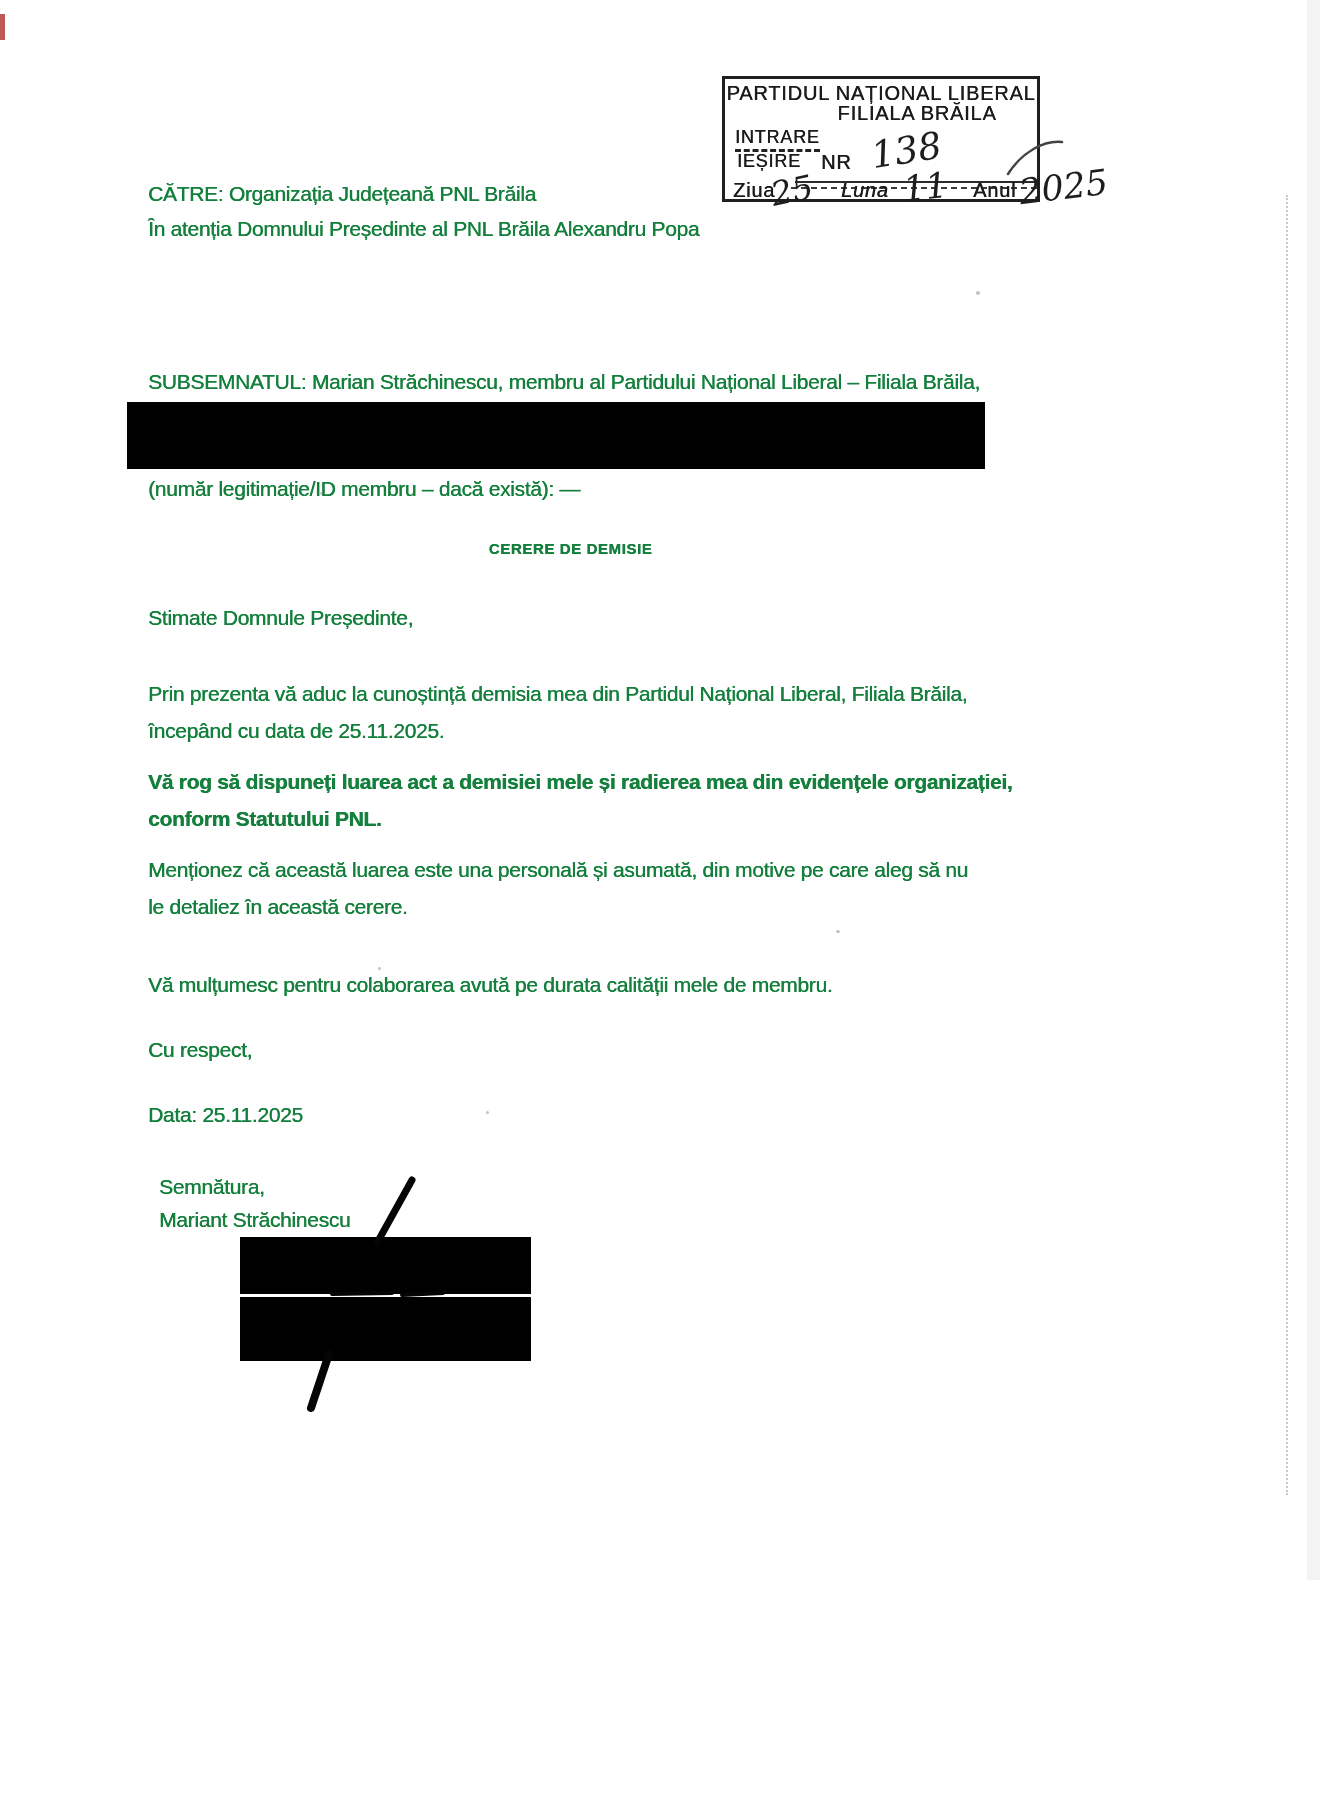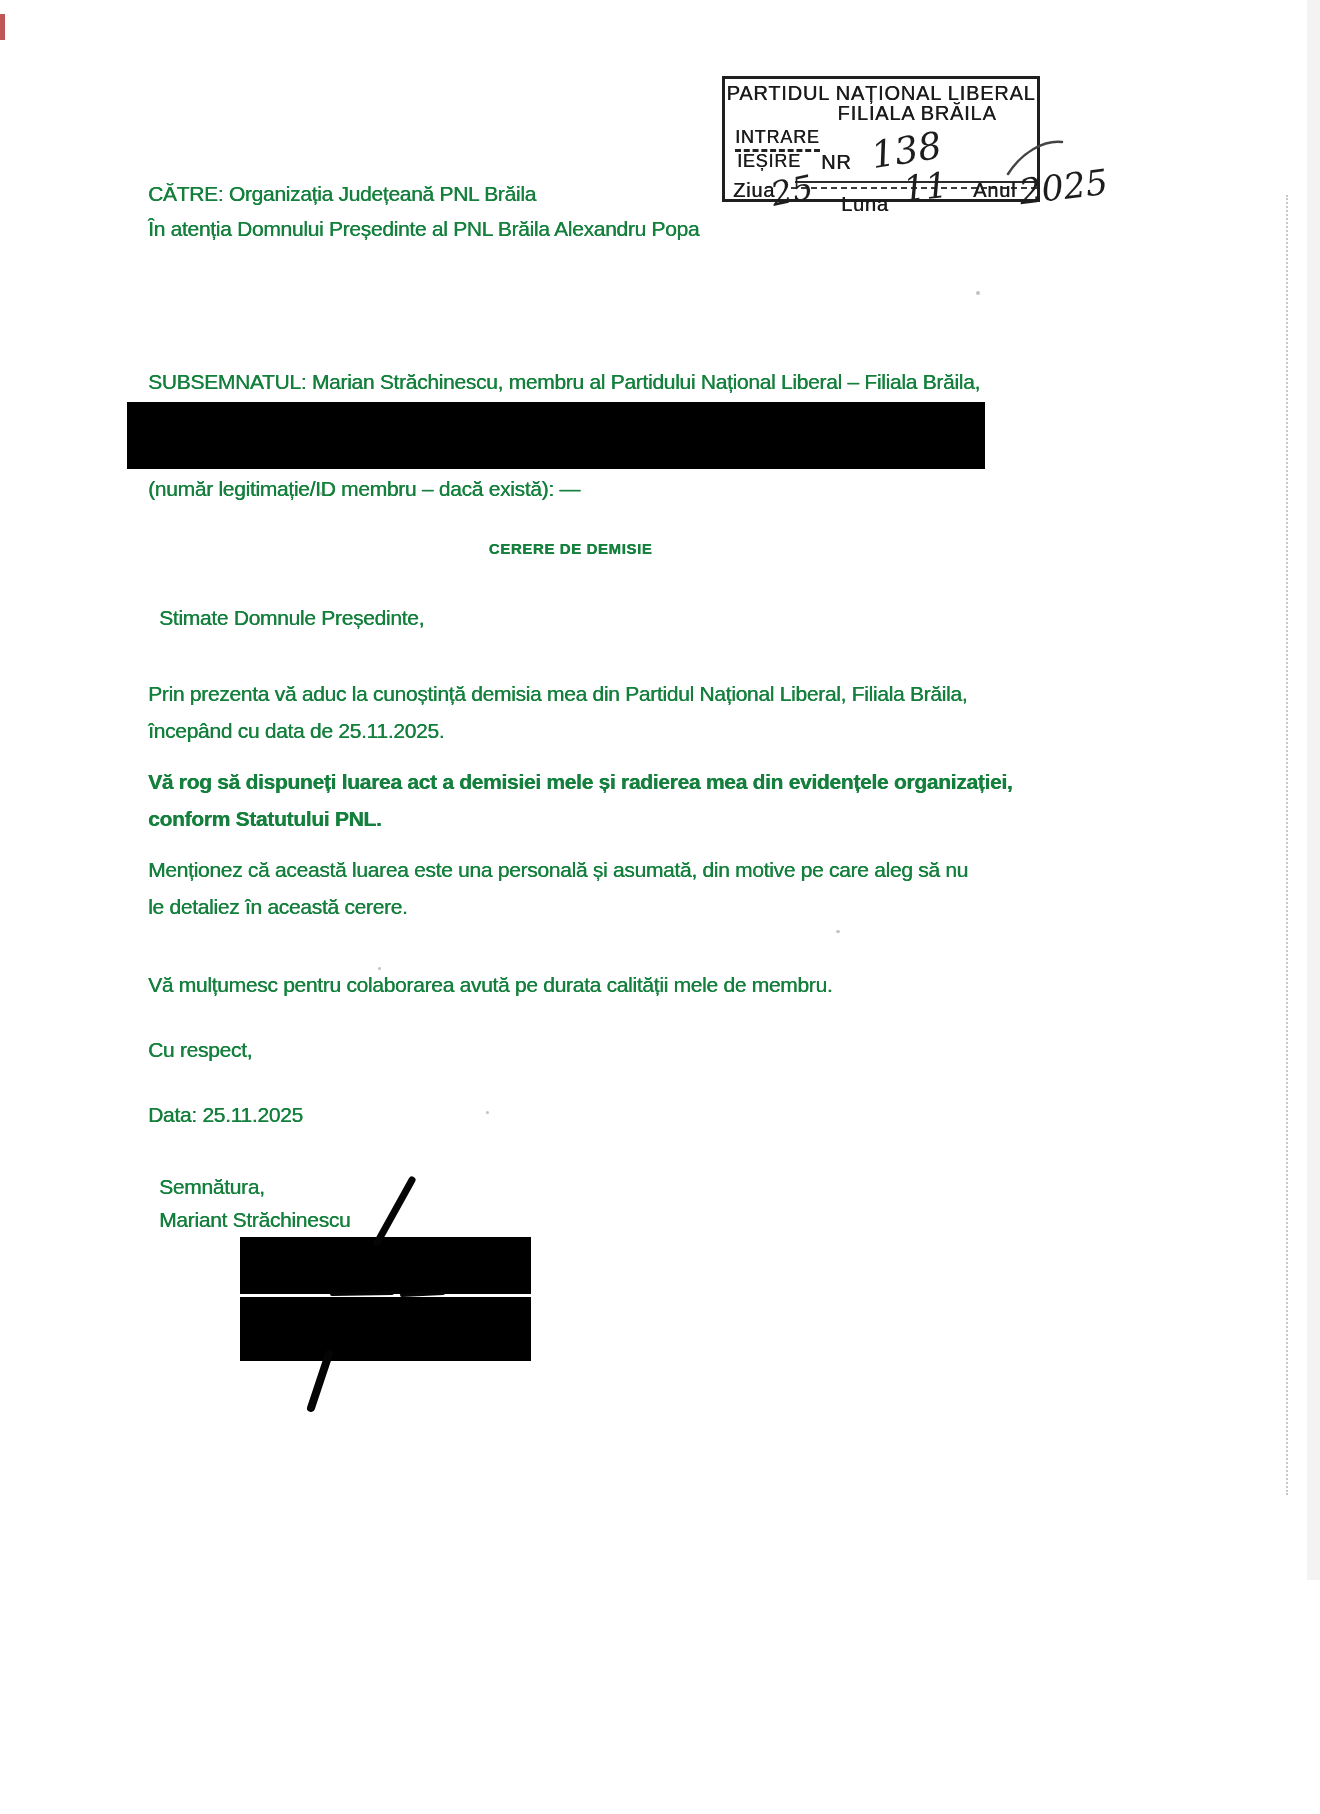--- a/index.html
+++ b/index.html
@@ -40,21 +40,21 @@
     overflow:visible;
   }
   .stamp .s-line{position:absolute;font-size:20px;letter-spacing:0.8px;color:#1b1b1b;text-shadow:0.4px 0 0 currentColor;white-space:nowrap;}
   .stamp .s-center{width:100%;text-align:center;}
   .stamp .intrare{left:10px;top:48px;font-size:18px;border-bottom:3px dashed #222;padding-bottom:1px;}
   .stamp .iesire{left:12px;top:72px;font-size:18px;}
   .stamp .nr{left:96px;top:72px;}
   .nr-line{position:absolute;left:70px;top:102px;width:242px;border-top:2px solid #2b2b2b;}
   .nr-line2{position:absolute;left:66px;top:108px;width:246px;border-top:2px dashed #3a3a3a;}
   .stamp .ziua{left:8px;top:100px;}
-  .stamp .luna{left:116px;top:114px;}
+  .stamp .luna{left:116px;top:100px;font-style:italic;}
   .stamp .anul{left:248px;top:100px;}
   .hand{
     position:absolute;
     font-family:"DejaVu Serif", serif;
     font-style:italic;
     font-size:33px;
     color:#1d1d1d;
     white-space:nowrap;
     pointer-events:none;
   }
@@ -99,21 +99,21 @@
   </div>
 
   <div class="txt" style="left:148px;top:370px;">SUBSEMNATUL: Marian Străchinescu, membru al Partidului Național Liberal – Filiala Brăila,</div>
 
   <div class="redact" style="left:127px;top:402px;width:858px;height:67px;"></div>
 
   <div class="txt" style="left:148px;top:477px;">(număr legitimație/ID membru – dacă există): —</div>
 
   <div class="txt title" style="left:148px;top:540px;">CERERE DE DEMISIE</div>
 
-  <div class="txt" style="left:159px;top:606px;">Stimate Domnule Președinte,</div>
+  <div class="txt" style="left:148px;top:606px;">Stimate Domnule Președinte,</div>
 
   <div class="txt para" style="left:148px;top:675px;">
     <span class="ln">Prin prezenta vă aduc la cunoștință demisia mea din Partidul Național Liberal, Filiala Brăila,</span>
     <span class="ln">începând cu data de 25.11.2025.</span>
   </div>
 
   <div class="txt para" style="left:148px;top:763px;font-weight:bold;">
     <span class="ln">Vă rog să dispuneți luarea act a demisiei mele și radierea mea din evidențele organizației,</span>
     <span class="ln">conform Statutului PNL.</span>
   </div>

